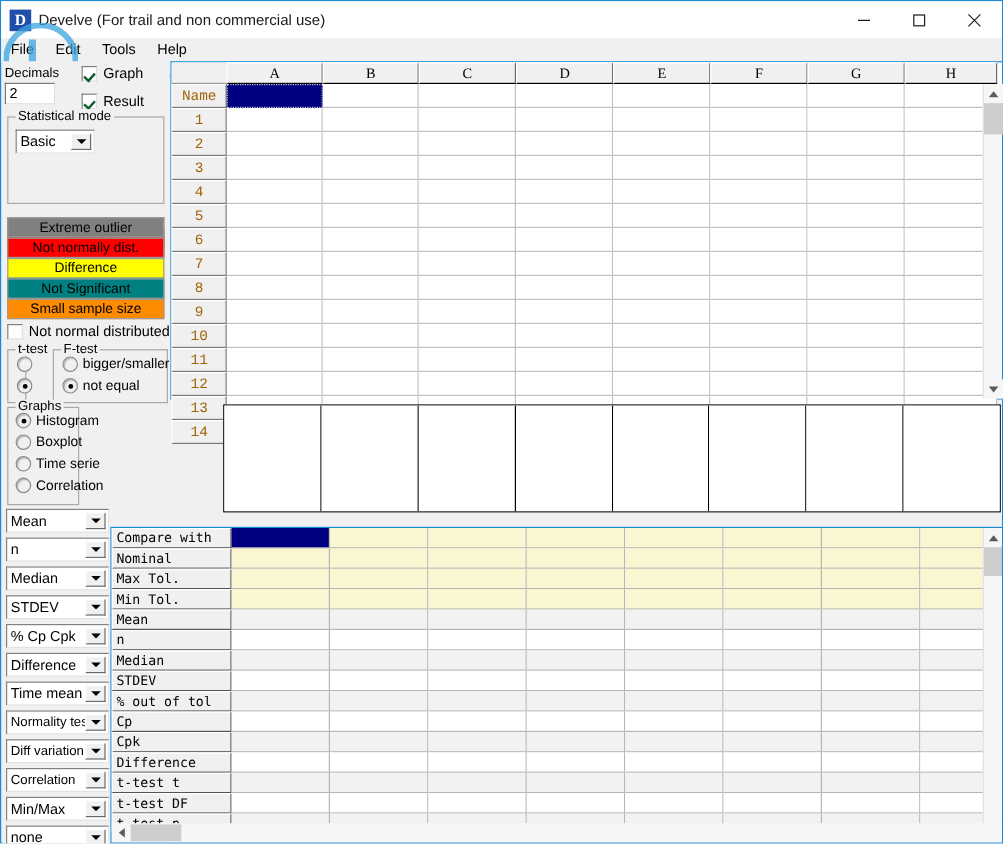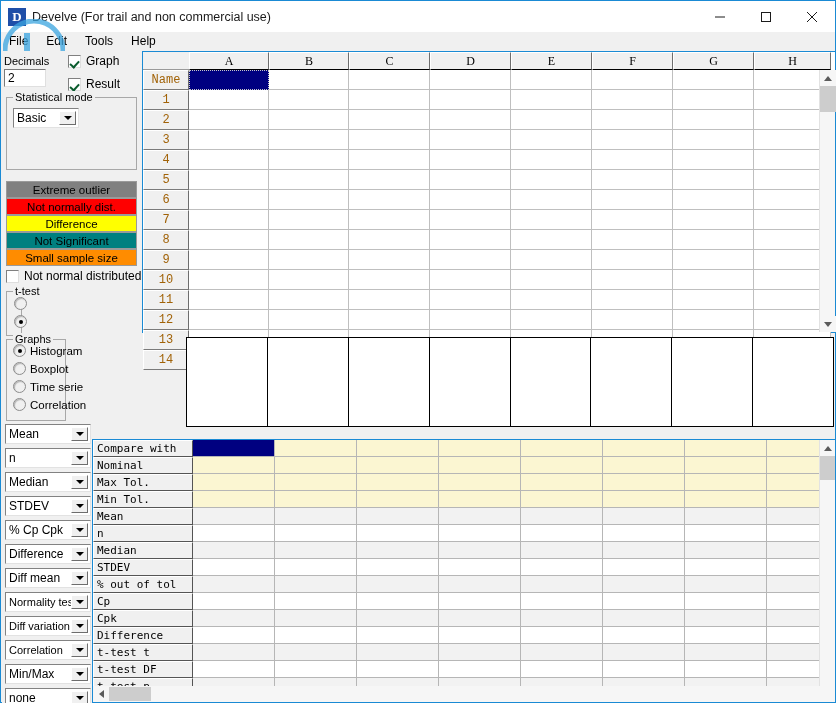--- a/index.html
+++ b/index.html
@@ -322,20 +322,31 @@
     <div class="groupbox" style="left:4px; top:240px; width:16px; height:45px;">
       <div class="grouptitle">t-test</div>
       <div class="radio" style="left:7px; top:5px;">
         <div class="rdot"></div>
       </div>
       <div class="radio" style="left:7px; top:23px;">
         <div class="rdot on"></div>
       </div>
     </div>
 
+    <div class="groupbox" style="left:42px; top:240px; width:96px; height:45px;">
+      <div class="grouptitle">F-test</div>
+      <div class="radio" style="left:7px; top:5px;">
+        <div class="rdot"></div>
+        <div class="rtext">bigger/smaller</div>
+      </div>
+      <div class="radio" style="left:7px; top:23px;">
+        <div class="rdot on"></div>
+        <div class="rtext">not equal</div>
+      </div>
+    </div>
 
     <div class="groupbox" style="left:4px; top:288px; width:60px; height:82px;">
       <div class="grouptitle">Graphs</div>
       <div class="radio" style="left:6px; top:4px;">
         <div class="rdot on"></div>
         <div class="rtext">Histogram</div>
       </div>
       <div class="radio" style="left:6px; top:22px;">
         <div class="rdot"></div>
         <div class="rtext">Boxplot</div>
@@ -380,21 +391,21 @@
           <div class="tri"></div>
         </div>
     </div>
     <div class="combo" style="left:3px; top:493px; width:86px; height:20px;">
       <div class="cval">Difference</div>
       <div class="arrowbtn">
           <div class="tri"></div>
         </div>
     </div>
     <div class="combo" style="left:3px; top:517px; width:86px; height:20px;">
-      <div class="cval">Diff mean</div>
+      <div class="cval">Time mean</div>
       <div class="arrowbtn">
           <div class="tri"></div>
         </div>
     </div>
     <div class="combo" style="left:3px; top:541px; width:86px; height:20px;">
       <div class="cval" style="font-size:11px;">Normality test</div>
       <div class="arrowbtn">
           <div class="tri"></div>
         </div>
     </div>

